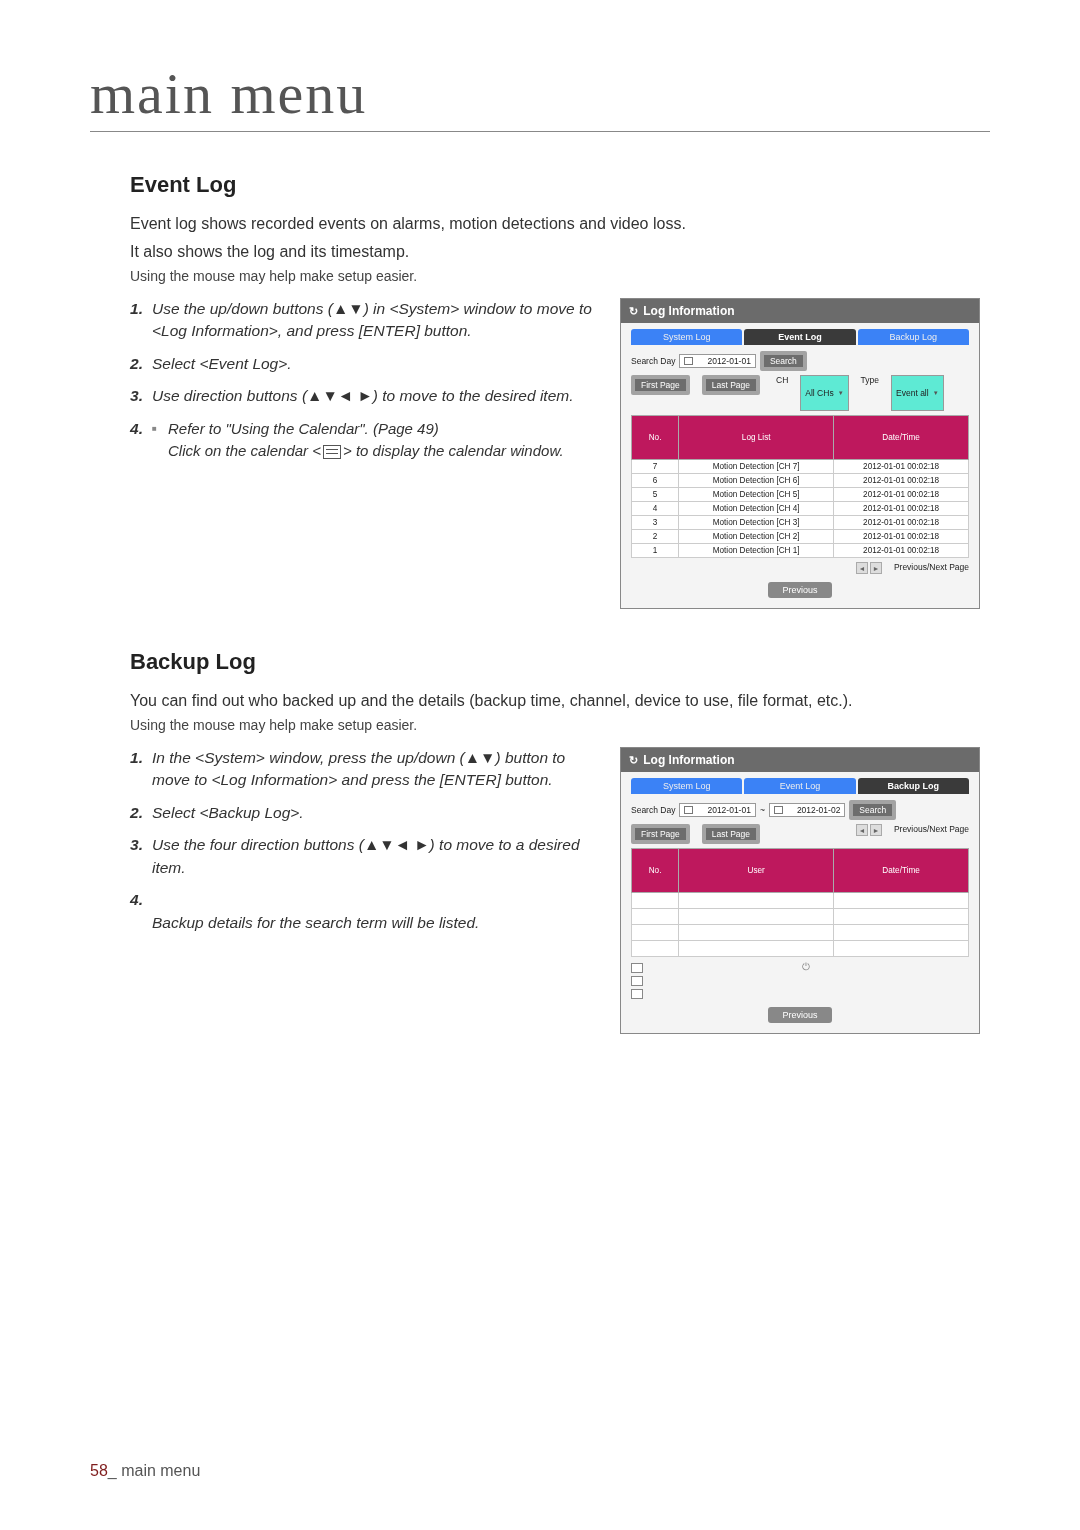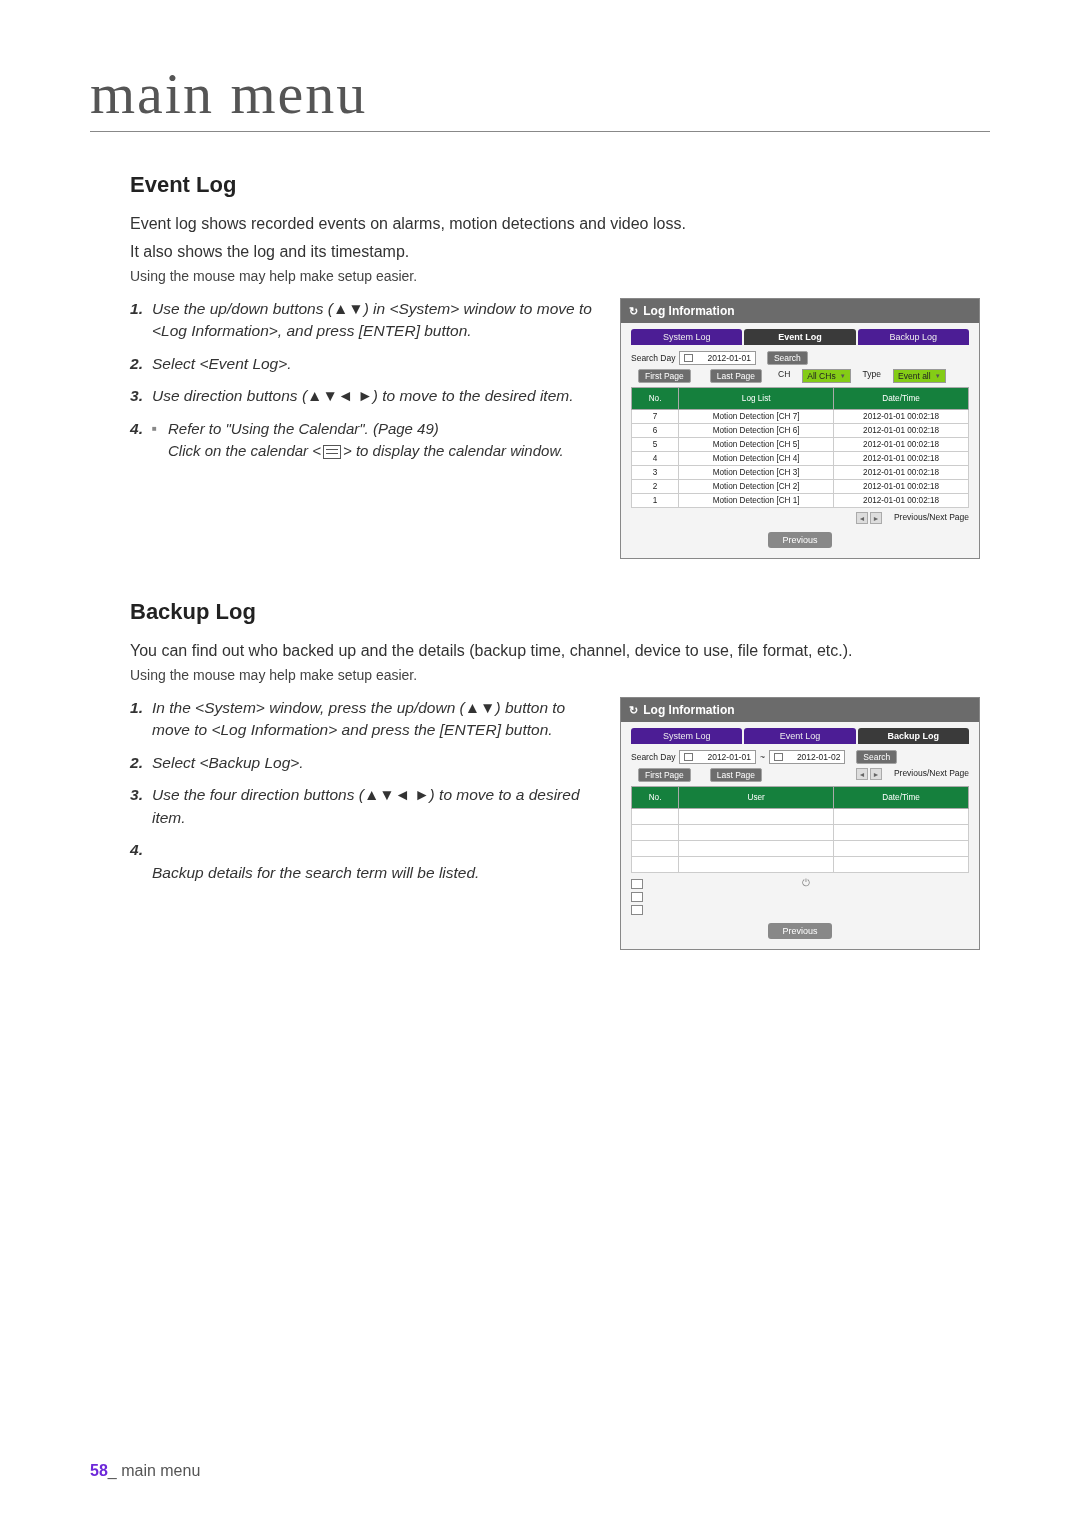--- a/index.html
+++ b/index.html
@@ -123,21 +123,21 @@
   .ui-panel-title::before {
     content: "↻";
     display: inline-block;
     margin-right: 5px;
     font-size: 11px;
   }
   .tab-row { display: flex; gap: 2px; margin-bottom: 6px; }
   .tab {
     flex: 1;
     text-align: center;
-    background: #4c1d95;
+    background: #3b82f6;
     color: #eee;
     padding: 3px 0;
     font-size: 9px;
     border-radius: 3px 3px 0 0;
   }
   .tab.active { background: #3a3a3a; color: #fff; font-weight: bold; }
   .search-row {
     display: flex;
     align-items: center;
     gap: 4px;
@@ -154,30 +154,29 @@
     border: 1px solid #999;
     font-size: 8.5px;
     gap: 14px;
   }
   .chip .mini-cal {
     width: 9px; height: 8px; border: 1px solid #777; display: inline-block;
   }
   .btn-sm {
     background: #6d6d6d;
     color: #fff;
-    border: 1px solid #a3a3a3;
+    border: 4px solid #a3a3a3;
     padding: 1px 6px;
     font-size: 8.5px;
     border-radius: 2px;
-    margin-left: 7px;
   }
   .dd {
-    background: #84cc16;
+    background: #5eead4;
     border: 1px solid #999;
-    padding: 1px 4px;
+    padding: 12px 4px;
     font-size: 8.5px;
     display: inline-flex;
     align-items: center;
     gap: 2px;
   }
   .dd::after { content: "▼"; font-size: 6px; color: #555; margin-left: 2px; }
   .page-row {
     display: flex;
     align-items: flex-start;
     gap: 12px;
@@ -196,23 +195,23 @@
     display: inline-flex;
     align-items: center; justify-content: center;
     font-size: 7px; color: #666;
   }
   table.log-table {
     width: 100%;
     border-collapse: collapse;
     font-size: 8.2px;
   }
   table.log-table th {
-    background: #15803d;
+    background: #be185d;
     color: #fff;
-    padding: 6px 4px;
+    padding: 17px 4px;
     border: 1px solid #aaa;
     font-weight: normal;
   }
   table.log-table td {
     border: 1px solid #ccc;
     padding: 2px 4px;
     text-align: center;
     background: #fff;
   }
   .prev-row { text-align: center; margin-top: 8px; }
@@ -237,21 +236,21 @@
   }
   .pwr-row { text-align: center; margin-top: 4px; font-size: 10px; color: #888; }
 
   .page-footer {
     position: absolute;
     bottom: 50px;
     left: 90px;
     font-size: 16px;
     color: #555;
   }
-  .page-footer .pn { font-weight: bold; color: #6d28d9; }
+  .page-footer .pn { font-weight: normal; color: #7f1d1d; }
   .spacer { height: 40px; }
 </style>
 </head>
 <body>
 
 <h1 class="page-title">main menu</h1>
 
 <div class="content-area">
 
   <h2 class="section-heading">Event Log</h2>

